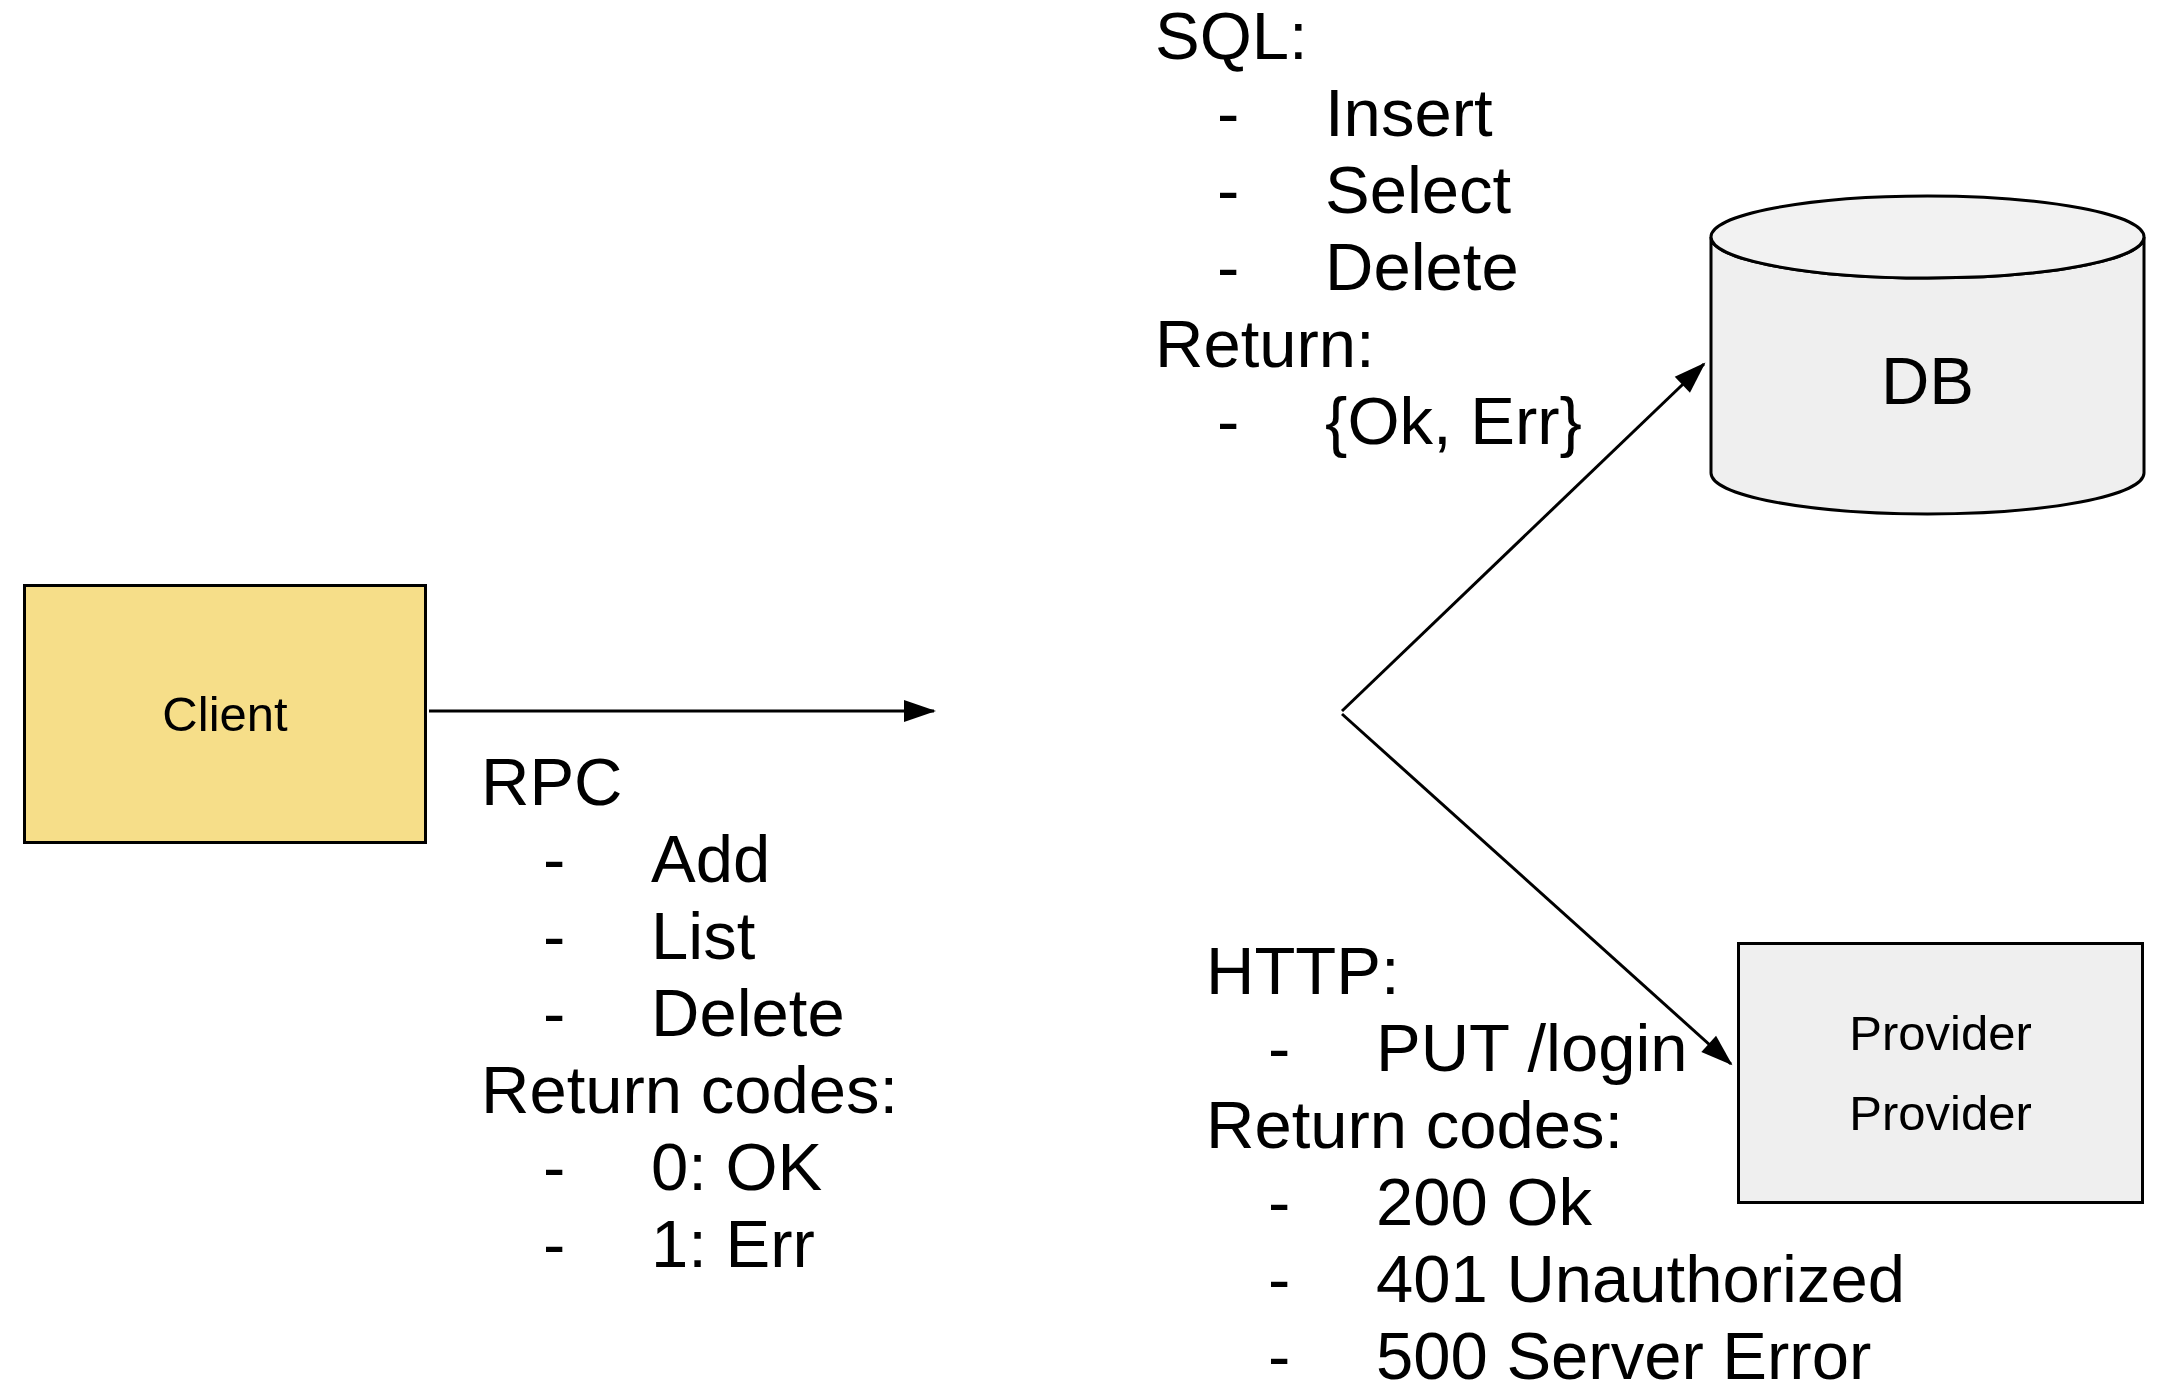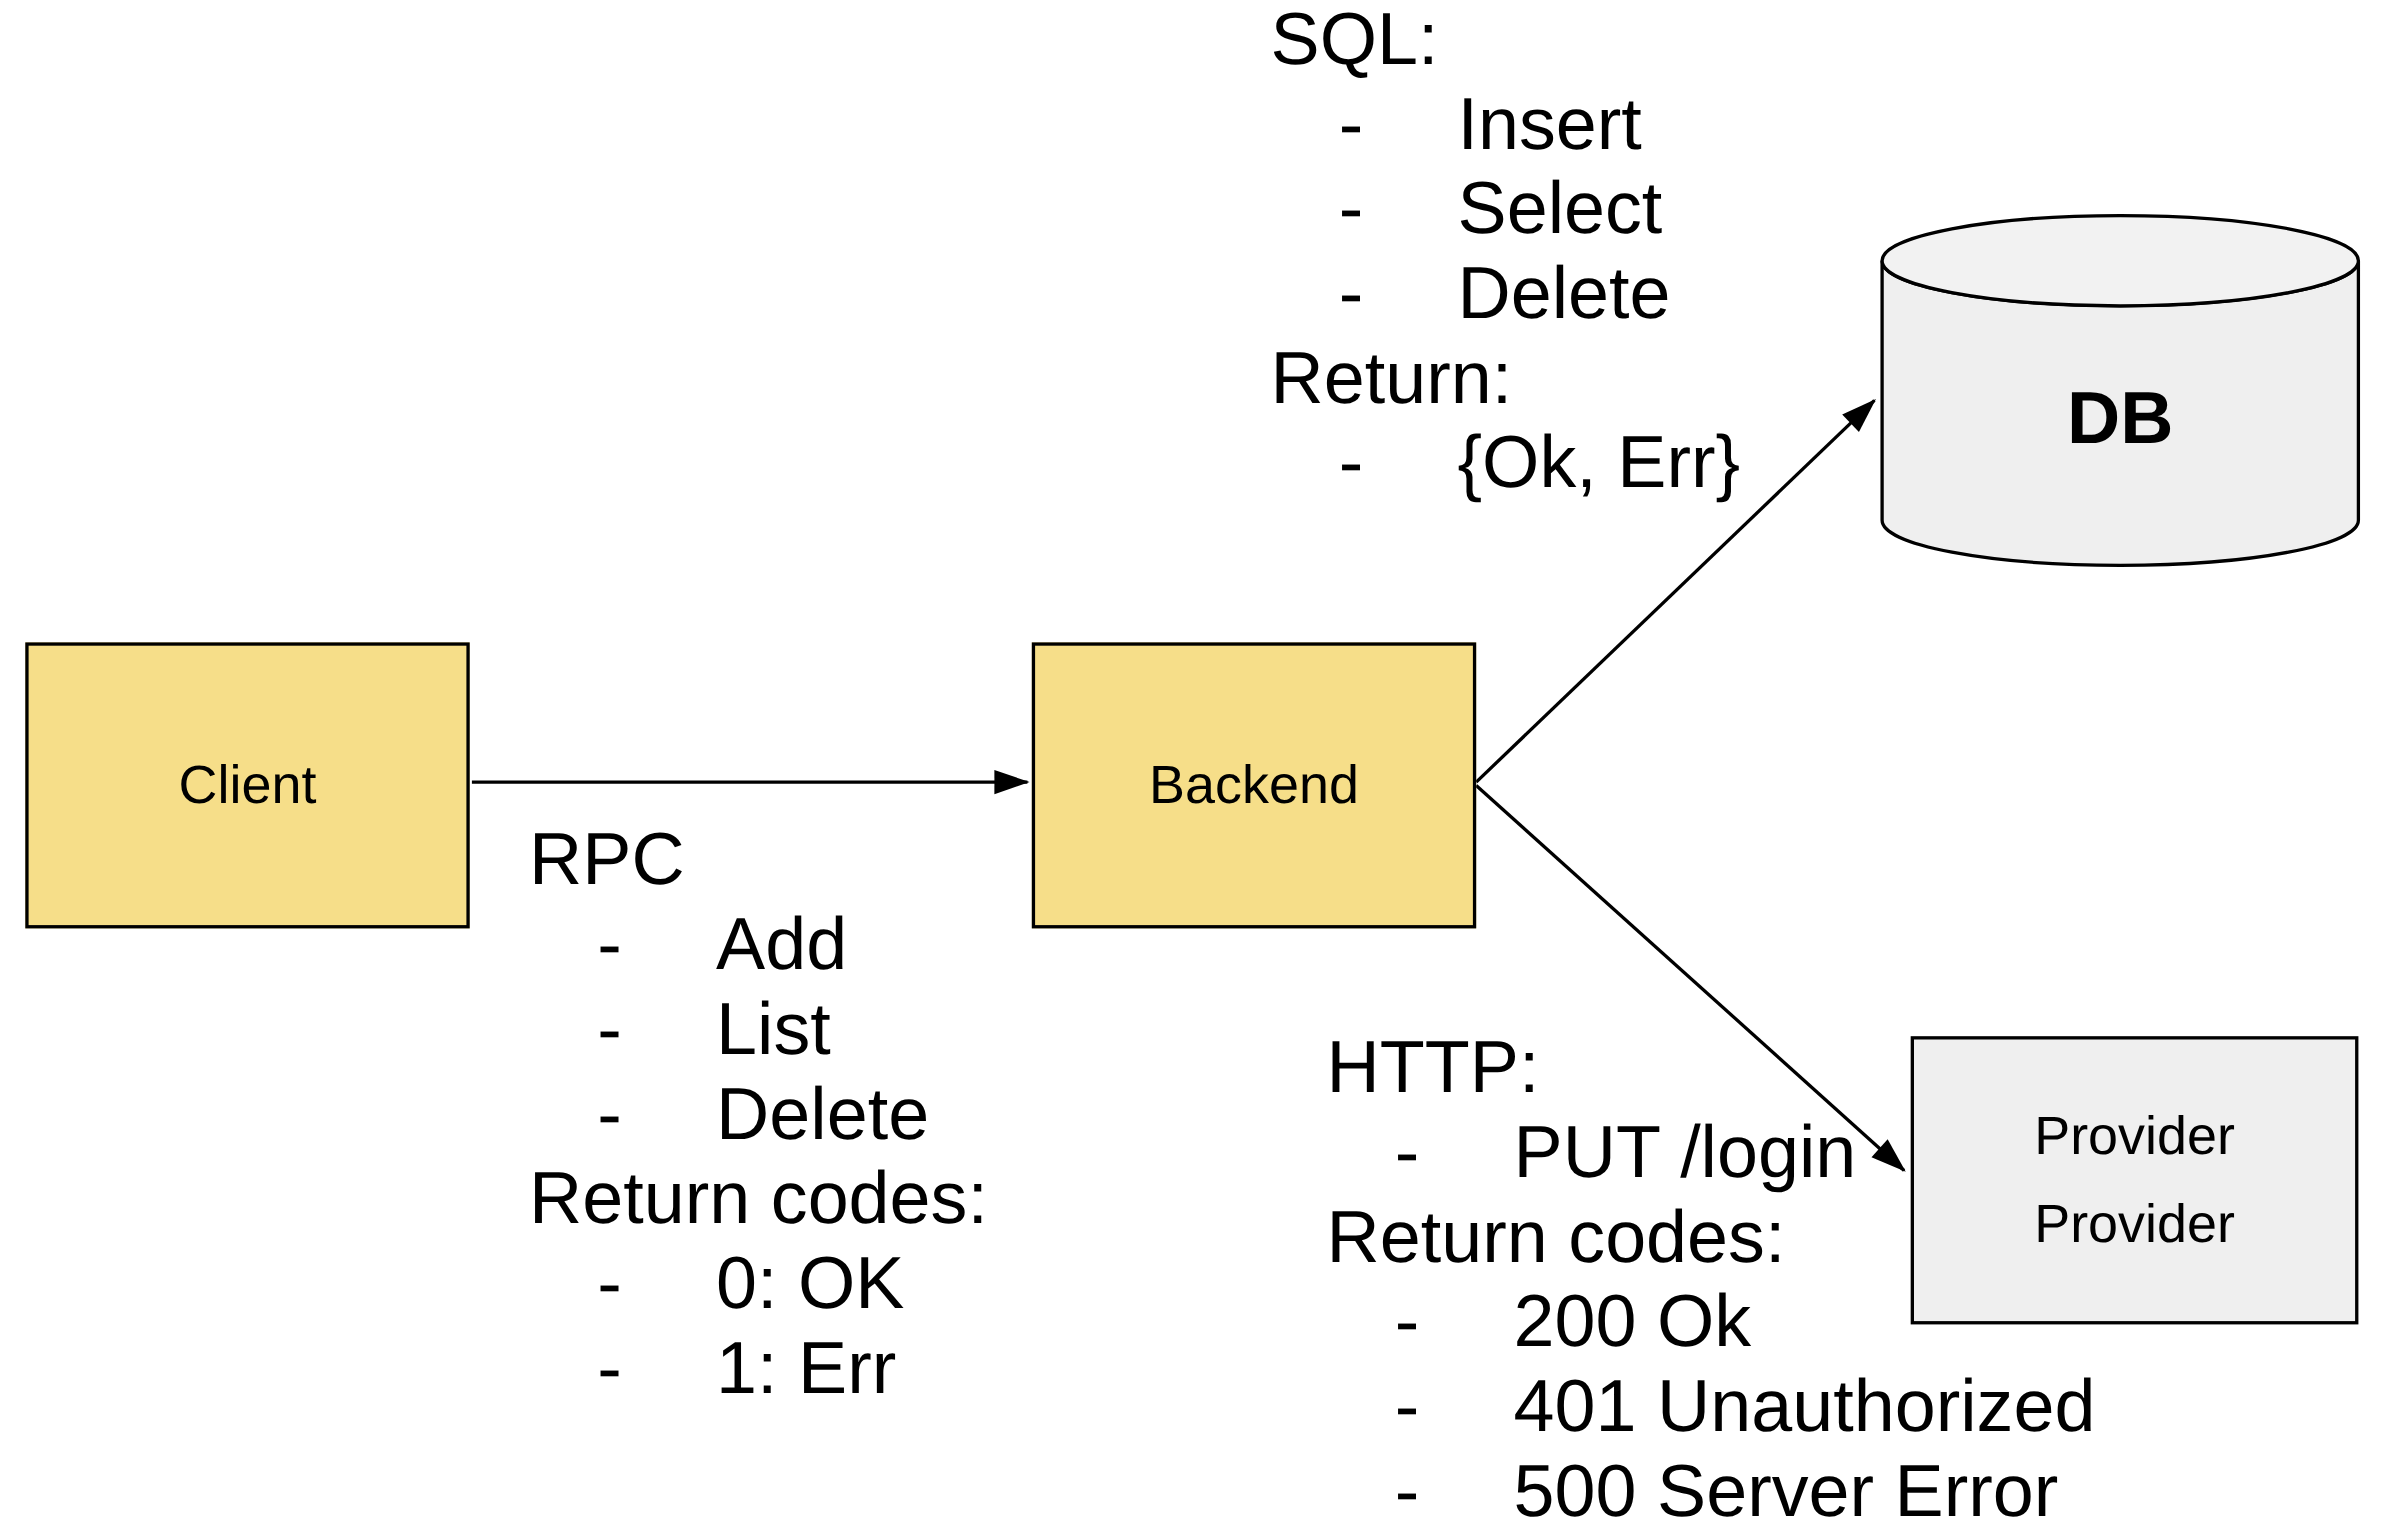--- a/index.html
+++ b/index.html
@@ -42,21 +42,20 @@
   .db-label {
     position: absolute;
     left: 1711px;
     top: 340px;
     width: 433px;
     height: 80px;
     display: flex;
     align-items: center;
     justify-content: center;
     font-size: 67px;
-    font-weight: bold;
   }
   .tblock {
     position: absolute;
     font-size: 67px;
     line-height: 77px;
     white-space: pre;
   }
   .tblock .line { height: 77px; }
   .tblock .line.item { padding-left: 62px; }
   .tblock .dash {
@@ -95,23 +94,20 @@
 
     <line class="connector" x1="429" y1="711" x2="934" y2="711" marker-end="url(#arrow)"></line>
     <line class="connector" x1="1342" y1="711" x2="1704" y2="364" marker-end="url(#arrow)"></line>
     <line class="connector" x1="1342" y1="714" x2="1731" y2="1064" marker-end="url(#arrow)"></line>
   </svg>
 
   <div class="node yellow node-client">
     <span class="node-label">Client</span>
   </div>
 
-  <div class="node yellow node-backend">
-    <span class="node-label">Backend</span>
-  </div>
 
   <div class="node gray node-idp">
     <span class="node-label">Provider Provider</span>
   </div>
 
   <div class="db-label">
     <span>DB</span>
   </div>
 
   <div class="tblock tb-sql"><div class="line label">SQL:</div><div class="line item"><span class="dash">-</span><span class="txt">Insert</span></div><div class="line item"><span class="dash">-</span><span class="txt">Select</span></div><div class="line item"><span class="dash">-</span><span class="txt">Delete</span></div><div class="line label">Return:</div><div class="line item"><span class="dash">-</span><span class="txt">{Ok, Err}</span></div></div>

